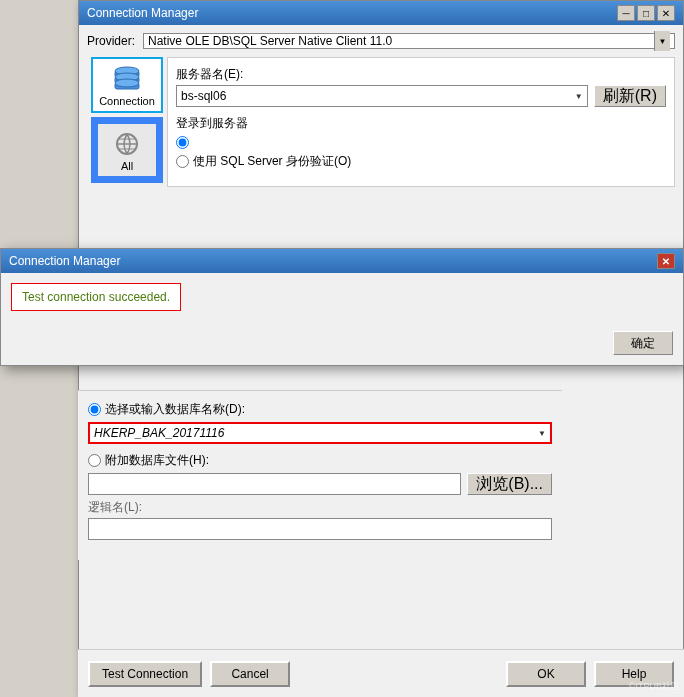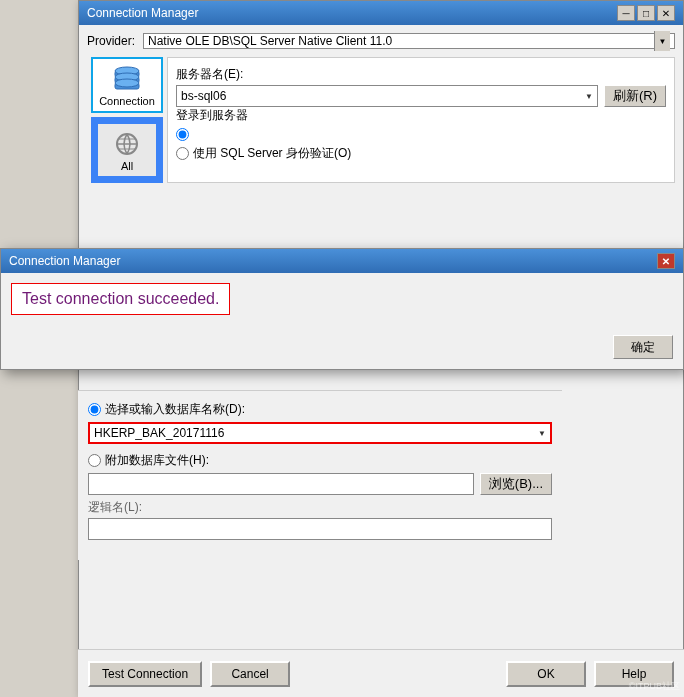--- a/index.html
+++ b/index.html
@@ -141,30 +141,31 @@
     .field-label {
       font-size: 12px;
       margin-bottom: 2px;
       color: #000;
     }
 
     .field-row {
       display: flex;
       align-items: center;
       gap: 6px;
+      margin-bottom: 8px;
     }
 
     .btn {
       height: 22px;
       min-width: 60px;
       background: #d4d0c8;
       border: 1px solid #888;
       border-top-color: #fff;
       border-left-color: #fff;
-      font-size: 13px;
+      font-size: 16px;
       padding: 0 8px;
       cursor: pointer;
       white-space: nowrap;
     }
 
     .section-label {
       font-size: 12px;
       color: #000;
       margin-bottom: 4px;
     }
@@ -222,22 +223,22 @@
 
     .popup-content {
       padding: 10px;
     }
 
     .success-message-box {
       border: 1px solid #e00;
       padding: 6px 10px;
       display: inline-block;
       background: white;
-      color: #701a75;
-      font-size: 16px;
+      color: #4d7c0f;
+      font-size: 12px;
       margin-bottom: 10px;
     }
 
     .popup-bottom {
       display: flex;
       justify-content: flex-end;
       padding: 0 10px 10px 10px;
     }
 
     .ok-btn {
@@ -261,20 +262,21 @@
       background: #f0f0f0;
       border-top: 1px solid #ccc;
       padding: 10px;
     }
 
     .db-select-row {
       display: flex;
       align-items: center;
       gap: 6px;
       margin-bottom: 8px;
+      font-style: italic;
     }
 
     .db-select {
       flex: 1;
       height: 22px;
       border: 2px solid #e00;
       background: white;
       font-size: 12px;
       padding: 0 4px;
       display: flex;

